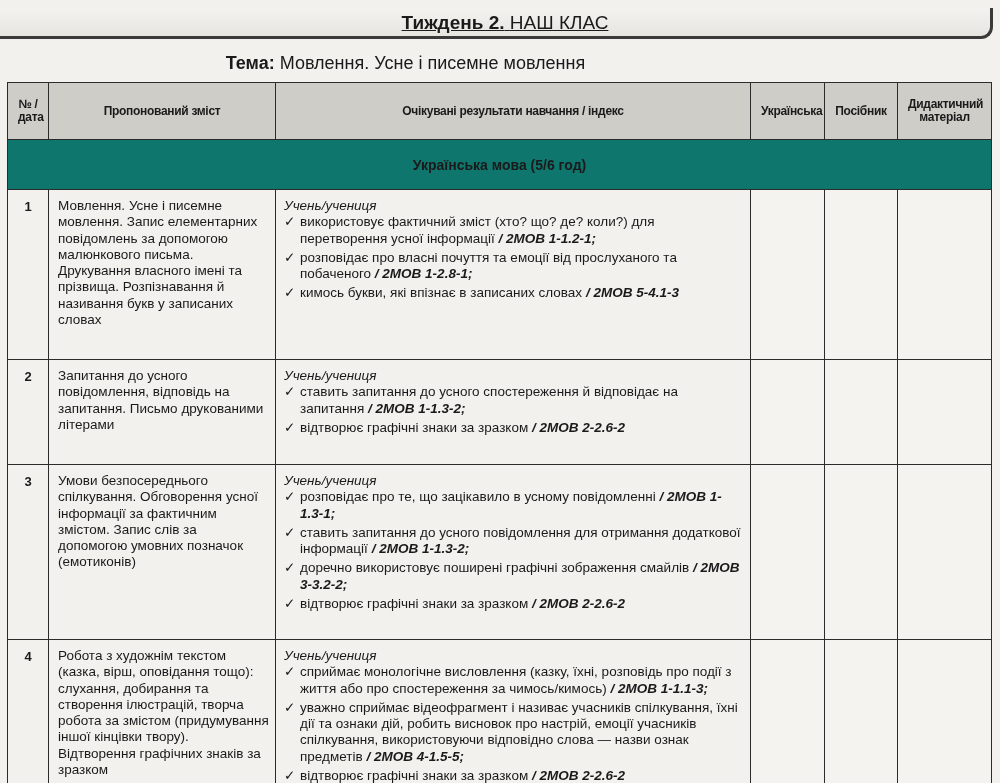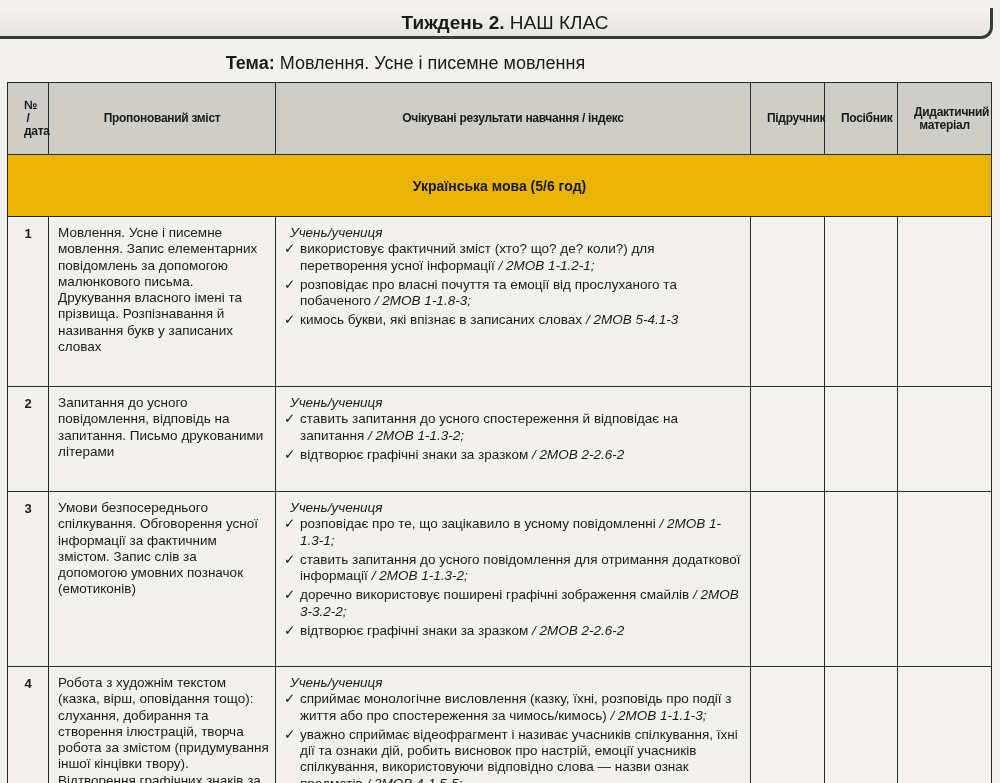--- a/index.html
+++ b/index.html
@@ -11,52 +11,52 @@
     position: relative;
   }
   .week-banner {
     position: absolute; left: 0; top: 8px; width: 990px; height: 28px;
     border-bottom: 3px solid #3a3a3a;
     border-right: 3px solid #3a3a3a;
     border-bottom-right-radius: 12px;
     background: linear-gradient(#f4f3f0, #e6e5e2);
     text-align: center;
   }
-  .week-title { font-size: 19px; line-height: 30px; margin-left: 20px; }
+  .week-title { font-size: 19px; line-height: 30px; margin-left: 20px; text-decoration: underline; }
   .week-title b { font-weight: 900; }
   .topic {
     position: absolute; left: 0; top: 50px; width: 811px; text-align: center;
     font-size: 18px; line-height: 26px;
   }
   .topic b { font-weight: 900; }
   table {
     position: absolute; left: 7px; top: 82px;
     border-collapse: collapse; table-layout: fixed;
     width: 984px;
   }
   td, th {
     border: 1.5px solid #2b2b2b; vertical-align: top;
-    padding: 16px;
+    padding: 10px;
   }
   th {
     background: #cfcdc8; font-size: 12px; font-weight: 900;
     vertical-align: middle; text-align: center; line-height: 13px;
     height: 36px; letter-spacing: -0.3px;
   }
   .section-row td {
-    background: #eab308; text-align: center; font-weight: 900;
+    background: #0f766e; text-align: center; font-weight: 900;
     font-size: 14px; height: 29px; vertical-align: middle;
   }
   .num { text-align: center; font-weight: 900; font-size: 13px; padding-top: 9px; }
   .content { font-size: 13.5px; line-height: 16.3px; padding: 8px 6px 16px 9px; }
   .results { font-size: 13.5px; line-height: 16.3px; padding: 8px 8px 8px 8px; }
-  .learner { font-style: italic; display: block; margin-left: 6px; }
+  .learner { font-style: italic; display: block; }
   .result-item { position: relative; padding-left: 16px; margin-bottom: 3px; }
   .check { position: absolute; left: 0; top: 0; }
-  .idx { font-weight: 400; font-style: italic; }
+  .idx { font-weight: 700; font-style: italic; }
   .empty { background: #f4f3f0; }
 </style>
 </head>
 <body>
 
 <div class="week-banner">
   <span class="week-title"><b>Тиждень 2.</b> <span>НАШ КЛАС</span></span>
 </div>
 <div class="topic">
   <b>Тема:</b> <span>Мовлення. Усне і писемне мовлення</span>
@@ -69,21 +69,21 @@
       <col style="width:475px">
       <col style="width:74px">
       <col style="width:73px">
       <col style="width:94px">
   </colgroup>
   <thead>
     <tr>
       <th>№ / дата</th>
       <th>Пропонований зміст</th>
       <th>Очікувані результати навчання / індекс</th>
-      <th>Підручник</th>
+      <th>Українська</th>
       <th>Посібник</th>
       <th>Дидактичний матеріал</th>
     </tr>
   </thead>
   <tbody id="tbody">
     <tr class="section-row">
       <td colspan="6">Українська мова (5/6 год)</td>
     </tr>
   <tr style="height: 170px;">
     <td class="num">1</td>
@@ -91,21 +91,21 @@
     <td class="results">
           <span class="learner">Учень/учениця</span>
           <div class="result-item">
       <span class="check">✓</span>
       <span>використовує фактичний зміст (хто? що? де? коли?) для перетворення усної інформації</span>
       <span class="idx">/ 2МОВ 1-1.2-1;</span>
     </div>
           <div class="result-item">
       <span class="check">✓</span>
       <span>розповідає про власні почуття та емоції від прослуханого та побаченого</span>
-      <span class="idx">/ 2МОВ 1-1.8-3;</span>
+      <span class="idx">/ 2МОВ 1-2.8-1;</span>
     </div>
           <div class="result-item">
       <span class="check">✓</span>
       <span>кимось букви, які впізнає в записаних словах</span>
       <span class="idx">/ 2МОВ 5-4.1-3</span>
     </div>
         </td>
     <td class="empty"></td>
     <td class="empty"></td>
     <td class="empty"></td>

